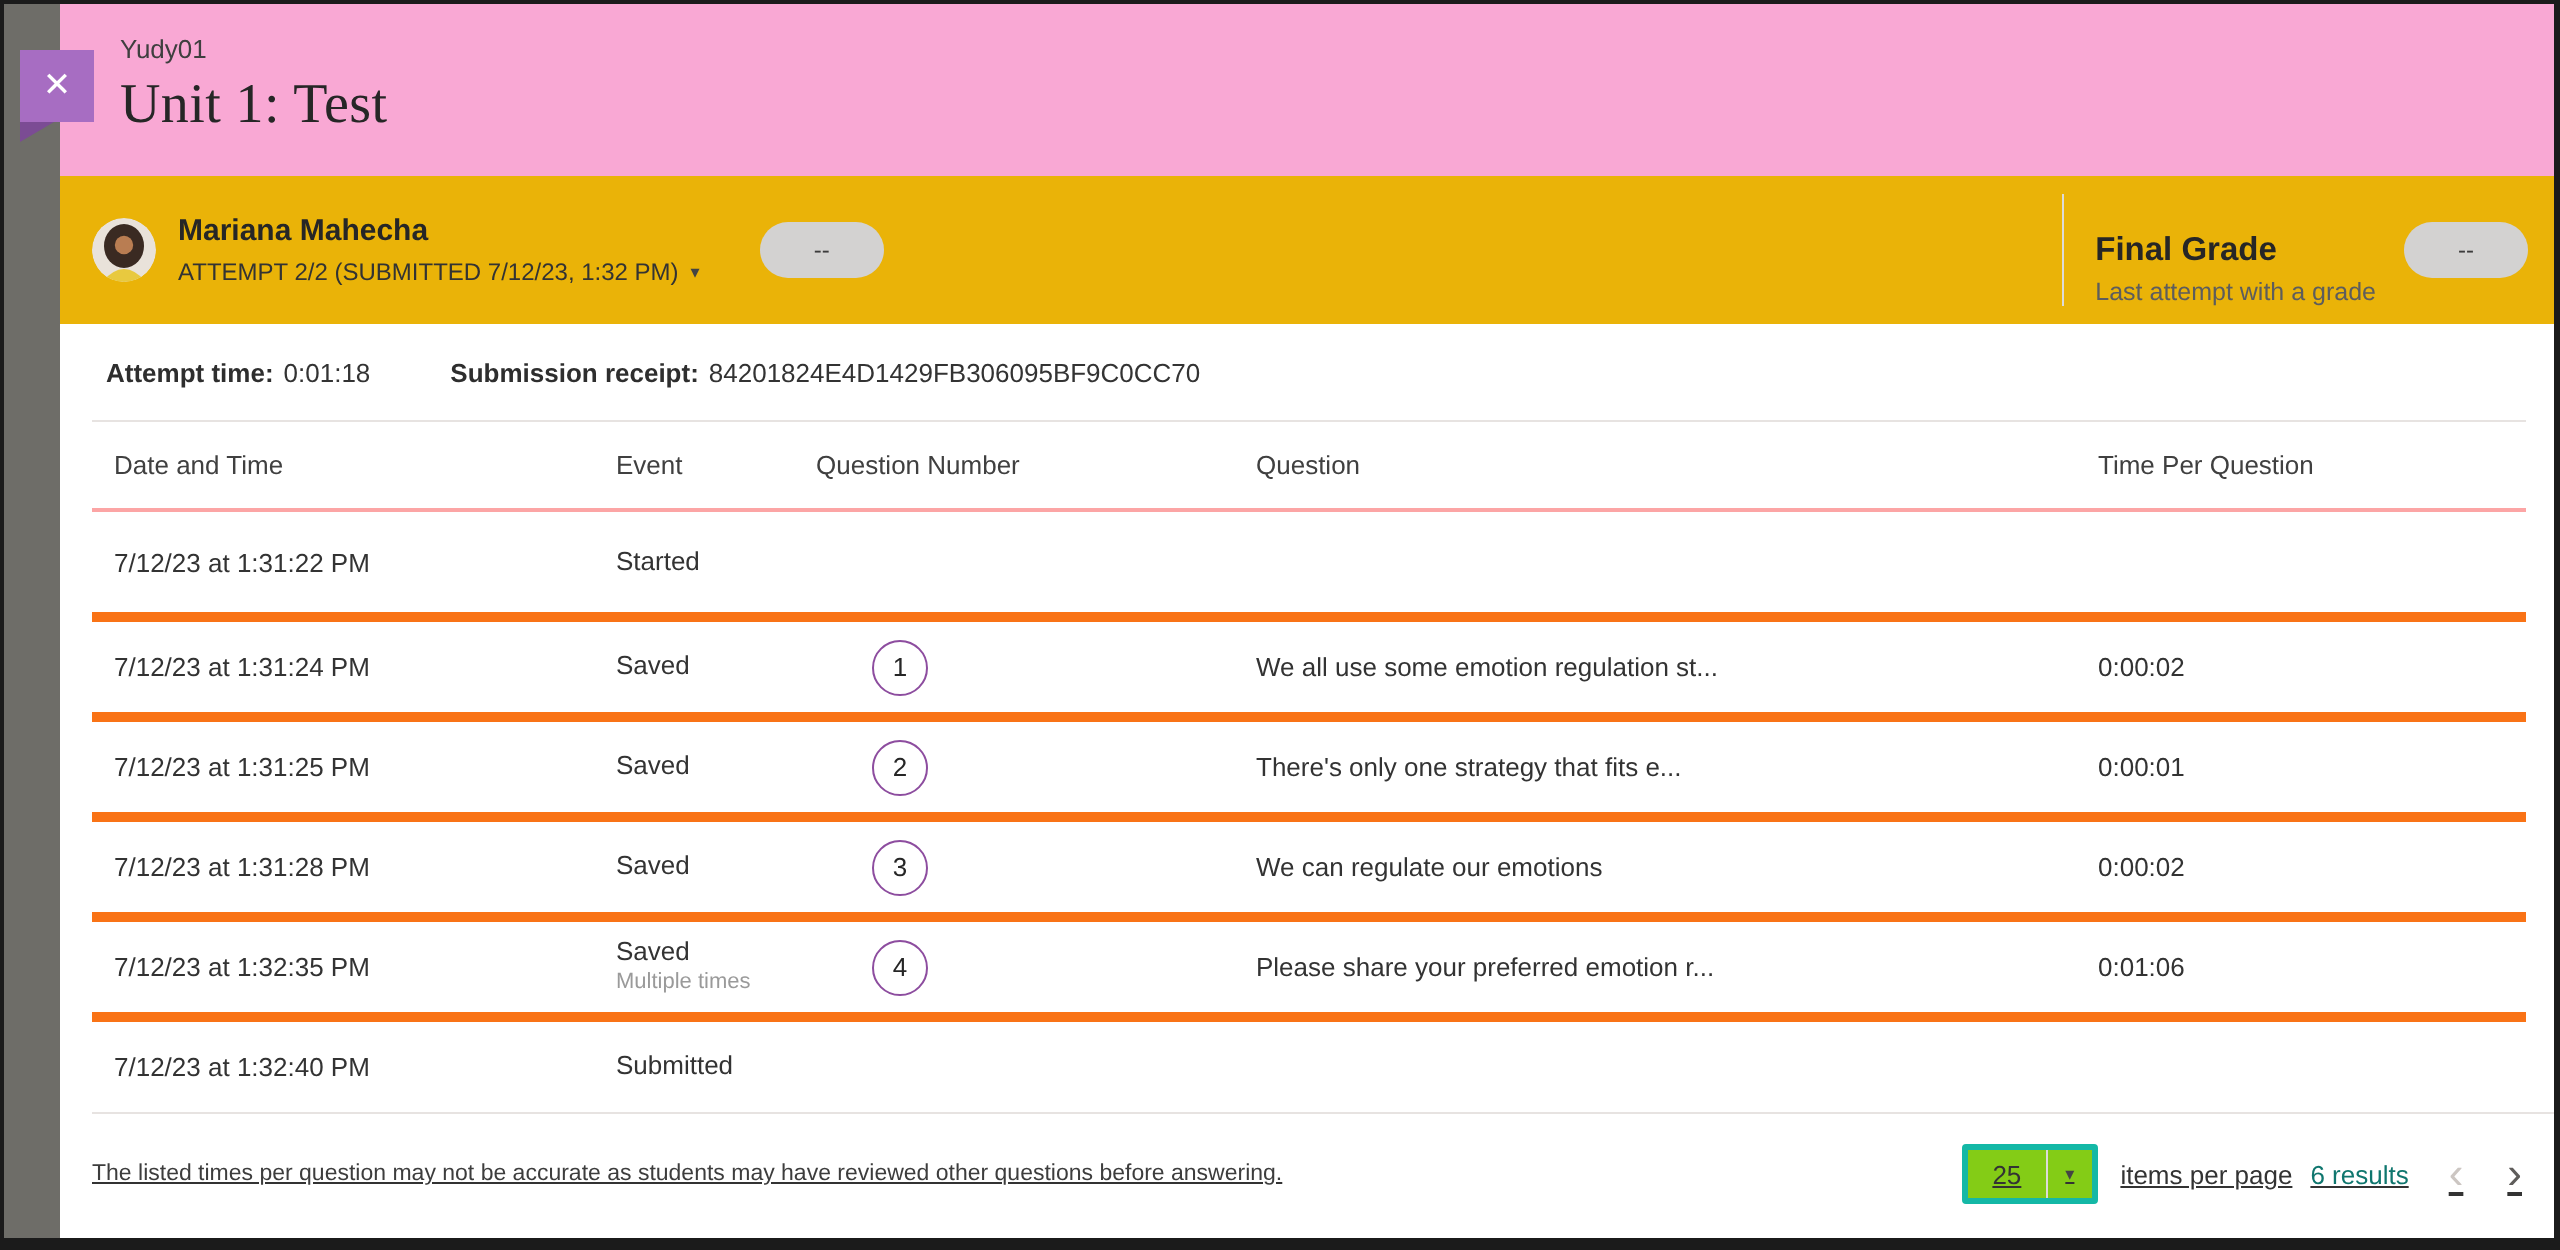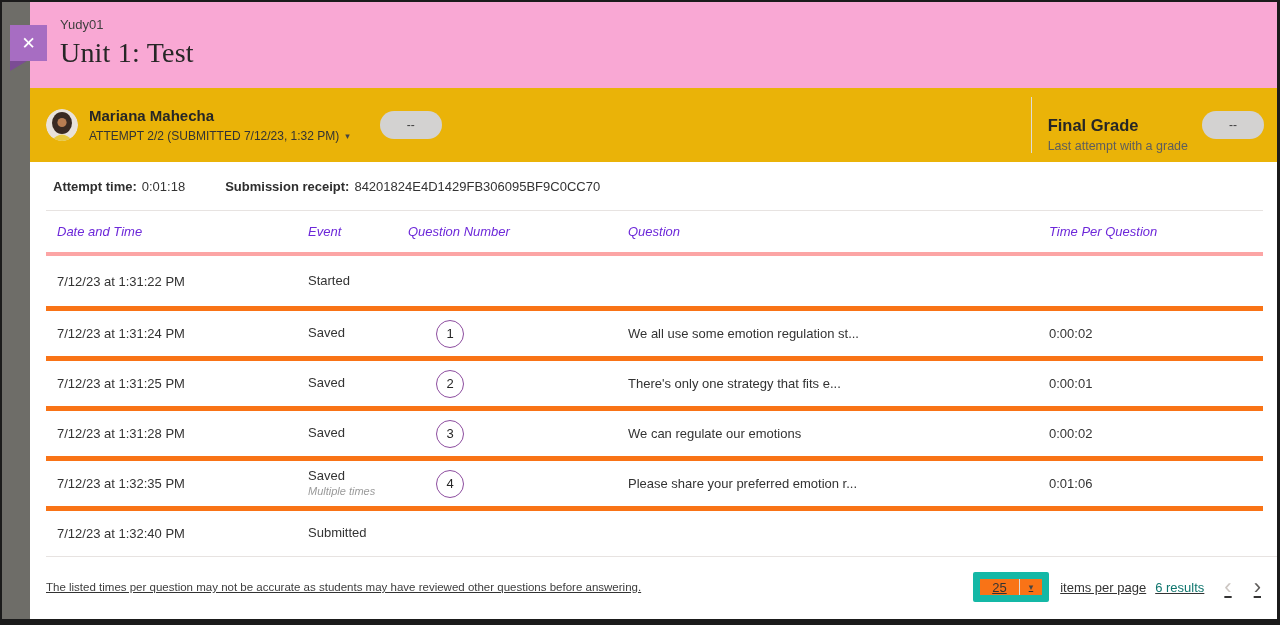--- a/index.html
+++ b/index.html
@@ -67,46 +67,46 @@
   .meta-label { font-weight:700; color:#2e2e2e; }
   .meta-value { margin-left:5px; }
 
   
   .log-table { margin:0 14px 0 16px; border-top:1px solid #e7e3e1; }
   .tr, .thead-row {
     display:grid;
     grid-template-columns:262px 100px 220px 421px 1fr;
     align-items:center;
   }
-  .thead-row { height:45px; border-bottom:4px solid #fca5a5; font-size:13px; color:#6d28d9;font-style:italic; }
+  .thead-row { height:45px; border-bottom:2px solid #fca5a5; font-size:13px; color:#404040; }
   .th { font-weight:400; }
   .th.c-date, .td.c-date { padding-left:11px; }
   .tr { height:50px; font-size:13px; color:#333333; }
   .tbody .tr + .tr { border-top:5px solid #f97316; }
   .event-main { line-height:1.25; }
-  .event-sub { font-size:11px; color:#9a9a9a; line-height:1.3;font-style:italic; }
+  .event-sub { font-size:11px; color:#9a9a9a; line-height:1.3; }
   .qcircle {
     display:flex; align-items:center; justify-content:center;
     width:28px; height:28px; margin-left:28px;
     border:1.5px solid #8d4d9f; border-radius:50%;
     font-size:13px; color:#262626; background:#ffffff;
   }
 
   
   .footer {
     border-top:1px solid #e7e3e1; margin:0 0 0 16px; flex:1;
     display:flex; align-items:center; justify-content:space-between;
     padding:6px 14px 8px 0;
     text-decoration:underline;
   }
   .footer-note { font-size:11.5px; color:#3d3d3d; }
   .paging { display:flex; align-items:center; }
   .page-size-select {
-    display:flex; align-items:stretch; height:30px; background:#f97316;
-    border:7px solid #14b8a6; border-radius:2px; cursor:pointer; overflow:hidden;
+    display:flex; align-items:stretch; height:30px; background:#84cc16;
+    border:3px solid #14b8a6; border-radius:2px; cursor:pointer; overflow:hidden;
   }
   .page-size-value { display:flex; align-items:center; padding:0 12px; font-size:13px; color:#333333; }
   .page-size-caret {
     display:flex; align-items:center; padding:0 9px; font-size:9px; color:#444444;
     border-left:1px solid #dddbd9;
   }
   .ipp-label { font-size:13px; color:#333333; margin-left:11px; }
   .results-label { font-size:13px; color:#0f766e; margin-left:9px; }
   .chev { background:none; border:none; font-size:22px; line-height:1; cursor:pointer; padding:0 2px; font-family:inherit; }
   .chev-left { color:#ccc6c2; margin-left:18px; }

